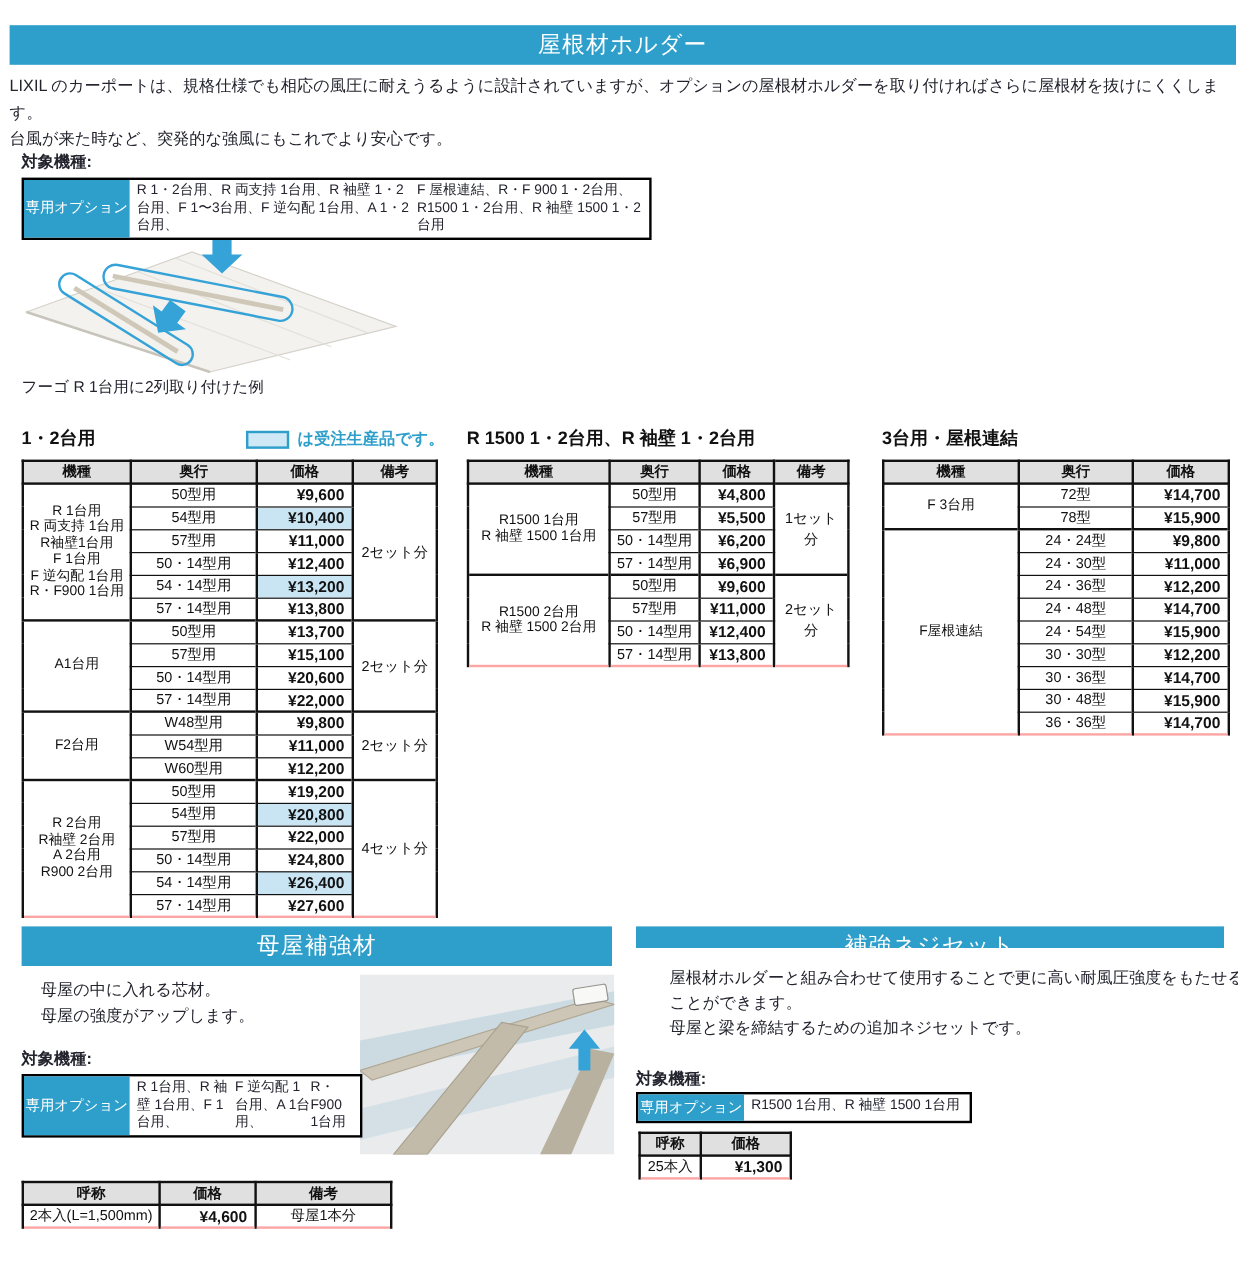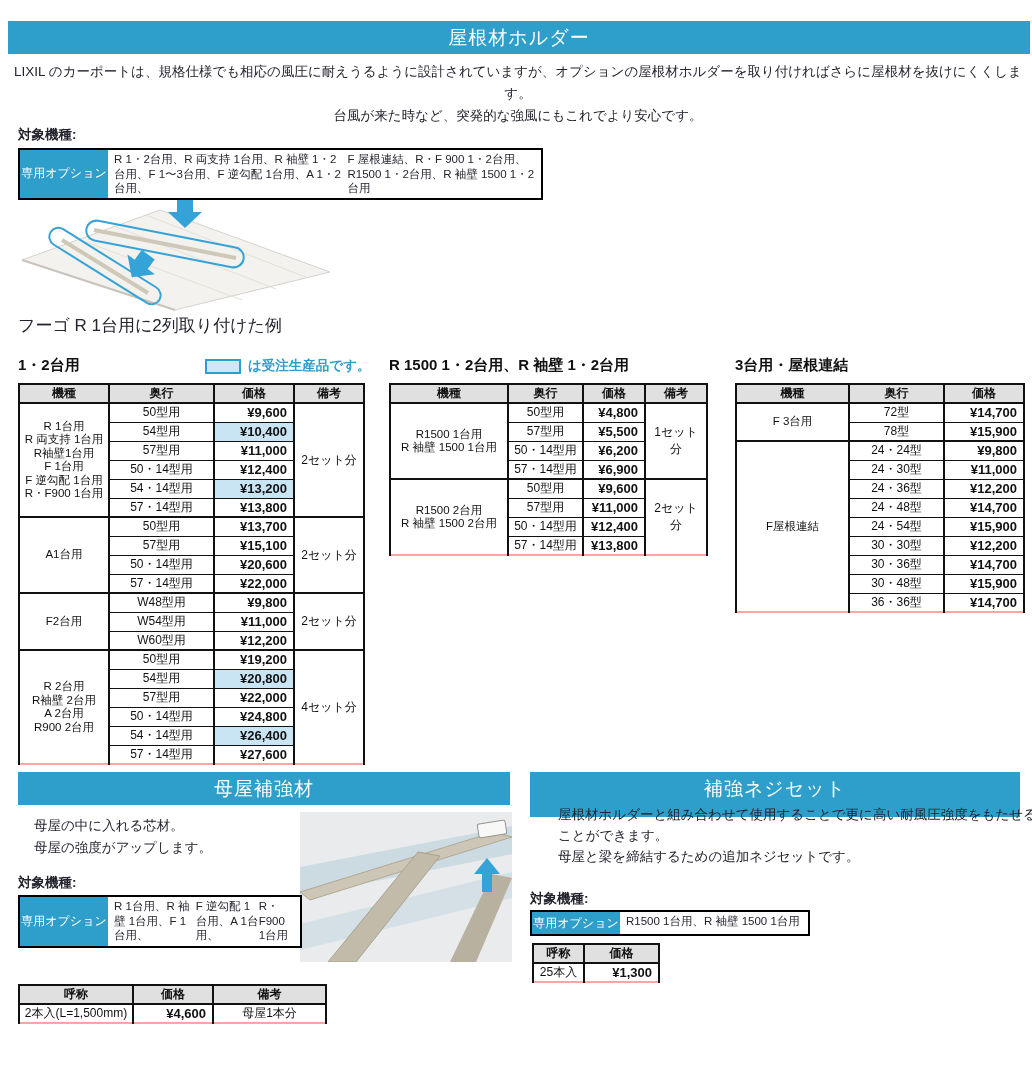--- a/index.html
+++ b/index.html
@@ -17,24 +17,24 @@
   }
   .page{position:absolute;left:0;top:0;width:1032px;height:1066px;background:#fff;overflow:hidden;}
 
   .banner{
     position:absolute;background:var(--accent);color:#fff;
     text-align:center;font-size:19px;letter-spacing:1px;
   }
   .banner span{display:inline-block;}
   .banner-main{left:8px;top:21px;width:1022px;height:33px;line-height:33px;}
   .banner-moya{left:18px;top:772px;width:492px;height:33px;line-height:33px;}
-  .banner-neji{left:530px;top:772px;width:490px;height:45px;line-height:33px;}
+  .banner-neji{left:530px;top:772px;width:490px;height:18px;line-height:33px;}
 
   .desc{position:absolute;font-size:13.5px;line-height:22px;color:#23242e;}
-  .desc-main{left:8px;top:61px;width:1020px;text-align:center;}
+  .desc-main{left:8px;top:61px;width:1020px;}
   .desc-moya{left:34px;top:816px;width:280px;font-family:Liberation Mono, monospace;}
   .desc-neji{left:530px;top:804px;width:495px;line-height:21px;margin-left:28px;}
 
   .target-label{position:absolute;font-size:13.5px;font-weight:bold;}
   .tl-1{left:18px;top:126px;}
   .tl-moya{left:18px;top:874px;}
   .tl-neji{left:530px;top:890px;}
 
   .option-box{
     position:absolute;border:2px solid #000;background:#fff;display:flex;align-items:stretch;
@@ -43,21 +43,21 @@
   .ob-moya{left:18px;top:895px;width:284px;min-height:53px;}
   .ob-neji{left:530px;top:910px;width:280px;min-height:26px;}
   .option-badge{
     background:var(--accent);color:#fff;font-size:12px;
     width:88px;flex:0 0 88px;display:flex;align-items:center;justify-content:center;
   }
   .option-text{
     padding:2px 6px;font-size:11.5px;line-height:14.5px;display:flex;flex-direction:row;justify-content:center;
   }
 
-  .caption{position:absolute;left:18px;top:314px;font-size:17px;}
+  .caption{position:absolute;left:18px;top:314px;font-size:13px;}
 
   .tbl-title{position:absolute;font-size:15px;font-weight:bold;color:#111;}
   .tt-a{left:18px;top:356px;}
   .tt-b{left:389px;top:356px;}
   .tt-c{left:735px;top:356px;}
 
   .legend{position:absolute;left:205px;top:357px;display:flex;align-items:center;}
   .legend-swatch{
     display:inline-block;width:36px;height:15px;background:var(--legend-swatch);
     border:2px solid var(--accent);margin-right:7px;

